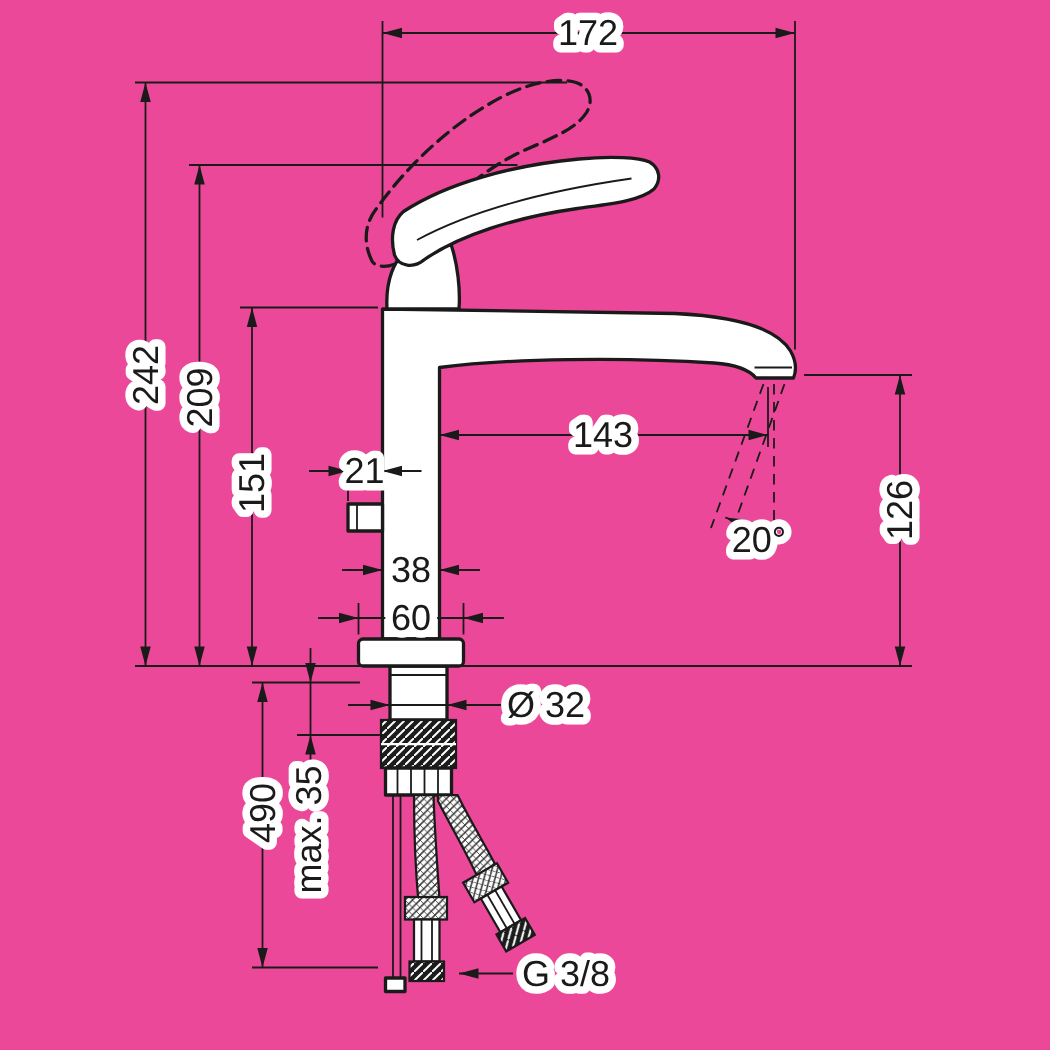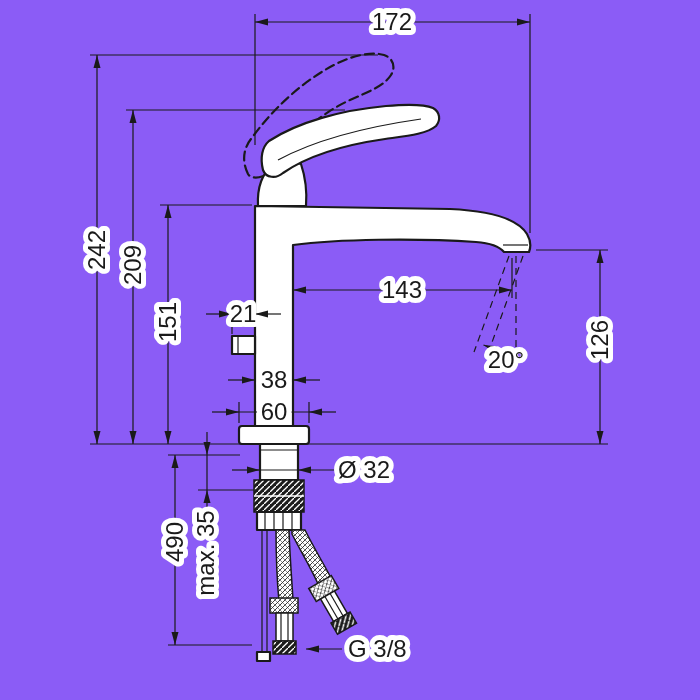--- a/index.html
+++ b/index.html
@@ -1,17 +1,17 @@
 <!DOCTYPE html>
 <html><head>
 <meta charset="utf-8">
 <style>
   html, body { margin: 0; padding: 0; background: #ffffff; }
   .page {
-    width: 700px; height: 700px; background: #8b5cf6;
+    width: 700px; height: 700px; background: #ec4899;
     position: relative; overflow: hidden;
     font-family: "Liberation Sans", sans-serif;
   }
   svg { display: block; }
   svg text {
     font-family: "Liberation Sans", sans-serif;
     font-size: 24px;
     fill: #1a1a1a;
   }
   .dim-label {

